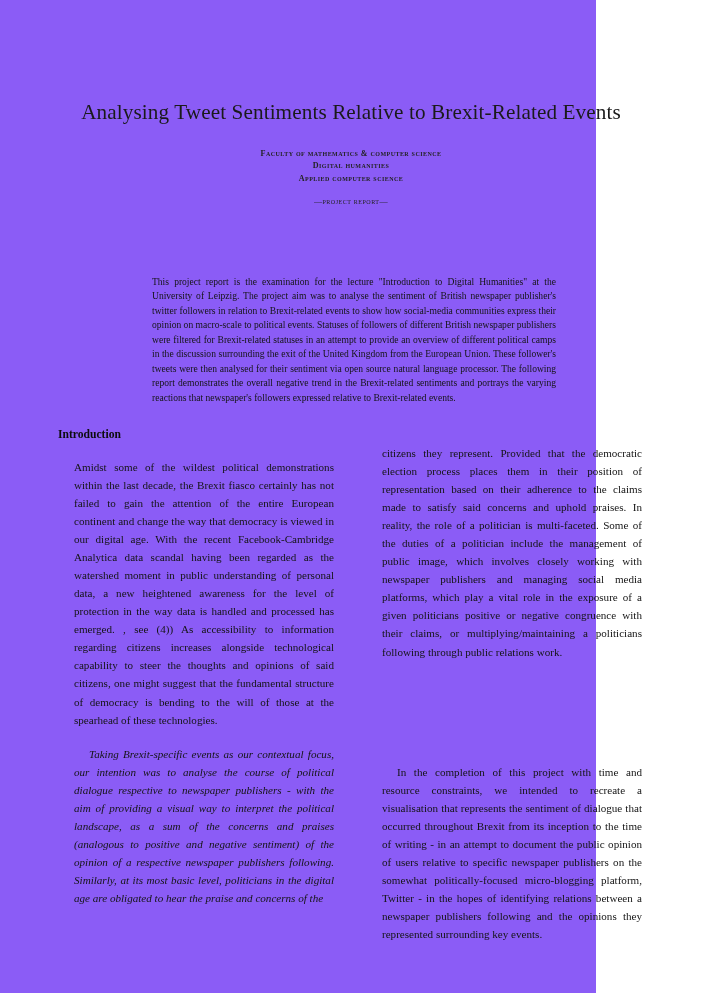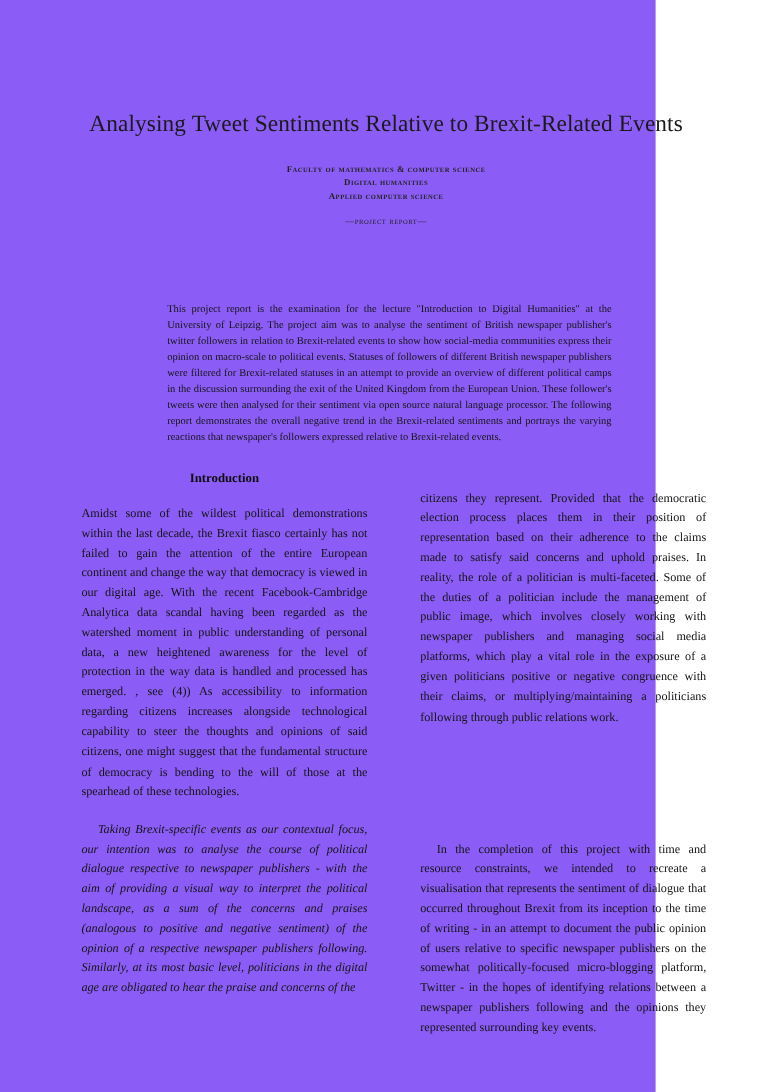--- a/index.html
+++ b/index.html
@@ -106,21 +106,20 @@
     text-align: justify;
     text-justify: inter-word;
     color: #141414;
   }
   .col-left  { left: 58px; }
   .col-right { left: 366px; }
 
   .section-heading {
     font-size: 11.6px;
     font-weight: 700;
-    text-align: center;
     margin: 0 0 11px 0;
     line-height: 1.2;
     color: #0d0d0d;
   }
 
   .para {
     margin: 16px;
     text-indent: 0;
   }
   .para.indent { text-indent: 15px; }

